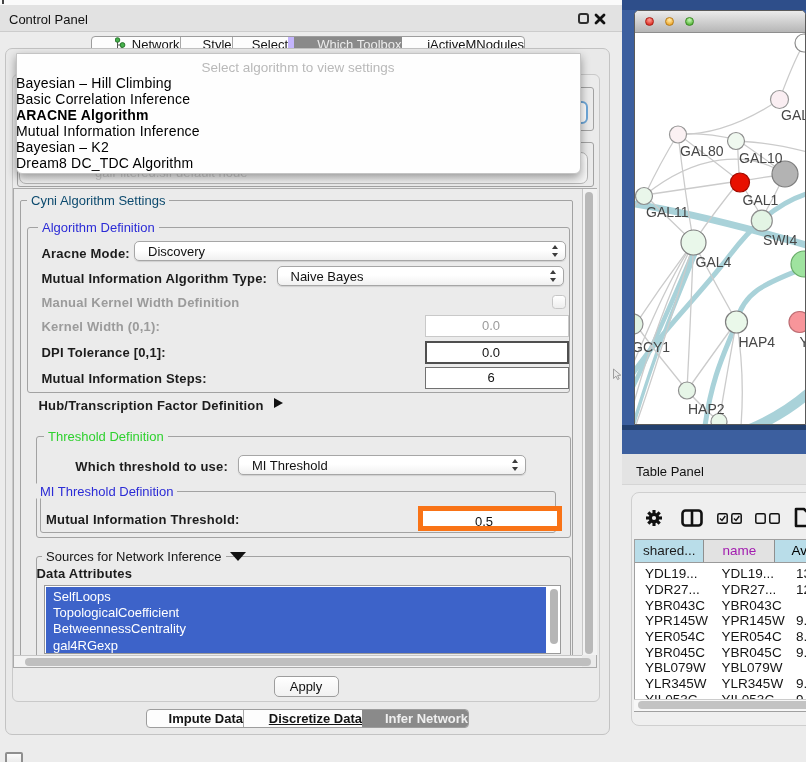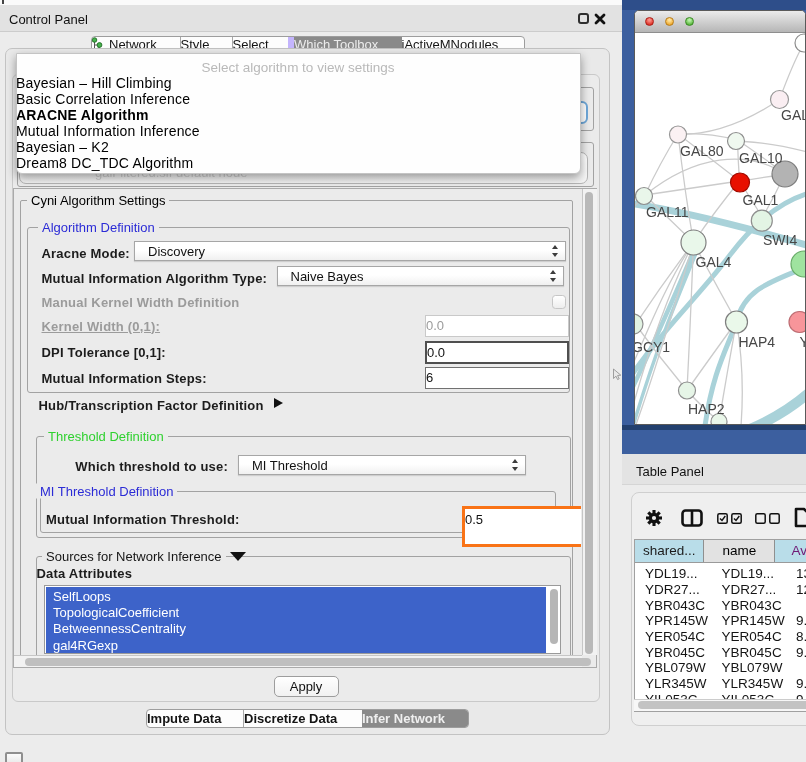--- a/index.html
+++ b/index.html
@@ -3,27 +3,27 @@
 <meta charset="utf-8">
 <style>
   * { margin:0; padding:0; box-sizing:border-box; }
   html,body { width:806px; height:762px; overflow:hidden; }
   body { font-family:"Liberation Sans", sans-serif; font-size:13px; background:#ececec; position:relative; }
   .abs { position:absolute; }
   .lbl { position:absolute; font-weight:bold; color:#1c1c1c; white-space:nowrap; letter-spacing:0.2px; }
   .dis { color:#9b9b9b; }
   .grp { position:absolute; border:1px solid #a2a2a2; border-radius:3px; }
   .gtitle { position:absolute; transform:translateY(-50%); background:#ebebeb; padding:0 4px; white-space:nowrap; }
-  .combo { position:absolute; background:linear-gradient(#ffffff 45%, #f0f0f0); border:1px solid #a6a6a6; border-radius:0; box-shadow:0 1px 1px rgba(0,0,0,.12); }
+  .combo { position:absolute; background:linear-gradient(#ffffff 45%, #f0f0f0); border:1px solid #a6a6a6; border-radius:5px; box-shadow:0 1px 1px rgba(0,0,0,.12); }
   .combo .ct { position:absolute; left:13px; top:50%; transform:translateY(-50%); color:#111; white-space:nowrap; }
   .arrows { position:absolute; right:6px; top:50%; transform:translateY(-50%); width:7px; height:12px; }
   .tri-u { position:absolute; left:0; top:0; width:0; height:0; border-left:3.5px solid transparent; border-right:3.5px solid transparent; border-bottom:4.5px solid #3c3c3c; }
   .tri-d { position:absolute; left:0; bottom:0; width:0; height:0; border-left:3.5px solid transparent; border-right:3.5px solid transparent; border-top:4.5px solid #3c3c3c; }
-  .fld { position:absolute; background:#fff; text-align:left; padding-right:12px; color:#111; }
-  .tabseg { display:flex; align-items:center; justify-content:flex-start; color:#141414; height:100%; }
+  .fld { position:absolute; background:#fff; text-align:center; padding-right:12px; color:#111; }
+  .tabseg { display:flex; align-items:center; justify-content:flex-end; color:#141414; height:100%; }
   .botbar .tabseg { font-weight:bold; }
   .rowtxt { position:absolute; color:#151515; white-space:nowrap; }
 </style>
 </head>
 <body>
 
 <div class="abs" style="left:0;top:0;width:622px;height:762px;background:#ececec;"></div>
 <div class="abs" style="left:0;top:0;width:622px;height:5px;background:#fafafa;"></div>
 <div class="abs" style="left:2px;top:0;width:2px;height:4px;background:#444;"></div>
 
@@ -58,21 +58,21 @@
 <div class="grp" style="left:17px;top:142px;width:577px;height:45px;"></div>
 <div class="abs" style="left:19px;top:152px;width:569px;height:32px;background:linear-gradient(#ffffff,#f4f4f4);border:1px solid #b5b5b5;border-radius:7px;"></div>
 <div class="abs" style="left:95px;top:165px;color:rgba(110,110,110,0.28);">galFiltered.sif default node</div>
 
 <div class="abs" style="left:13px;top:188px;width:584px;height:480px;background:#ebebeb;border:1px solid #aaaaaa;overflow:hidden;">
 </div>
 
 <div class="abs" id="spcontent" style="left:13px;top:188px;width:568px;height:467px;overflow:hidden;">
 
   <div class="grp" style="left:7px;top:12px;width:553px;height:650px;border-radius:2px;"></div>
-  <div class="gtitle" style="left:14px;top:12px;color:#000000;">Cyni Algorithm Settings</div>
+  <div class="gtitle" style="left:14px;top:12px;color:#0c4a6e;">Cyni Algorithm Settings</div>
 
   <div class="grp" style="left:14px;top:39px;width:543px;height:166px;"></div>
   <div class="gtitle" style="left:25px;top:39px;color:#2b2bd6;">Algorithm Definition</div>
 
   <div class="lbl" style="left:28.5px;top:58px;">Aracne Mode:</div>
   <div class="combo" style="left:121px;top:53px;width:432px;height:19.5px;">
       <span class="ct">Discovery</span>
       <span class="arrows">
         <span class="tri-u"></span>
         <span class="tri-d"></span>
@@ -84,21 +84,21 @@
       <span class="ct">Naive Bayes</span>
       <span class="arrows">
         <span class="tri-u"></span>
         <span class="tri-d"></span>
       </span>
     </div>
 
   <div class="lbl dis" style="left:28.5px;top:107px;">Manual Kernel Width Definition</div>
   <div class="abs" style="left:538.5px;top:107px;width:14px;height:14px;background:linear-gradient(#ffffff,#ededed);border:1px solid #c6c6c6;border-radius:3.5px;"></div>
 
-  <div class="lbl dis" style="left:28.5px;top:130.5px;text-decoration:underline;">Kernel Width (0,1):</div>
+  <div class="lbl dis" style="left:28.5px;top:130.5px;">Kernel Width (0,1):</div>
   <div class="fld dis" style="left:412px;top:127px;width:144px;height:22px;border:1px solid #c9c9c9;line-height:20px;color:#9b9b9b;">0.0</div>
 
   <div class="lbl" style="left:28.5px;top:157px;">DPI Tolerance [0,1]:</div>
   <div class="fld" style="left:412px;top:152.5px;width:144px;height:23px;border:2px solid #4f4f4f;line-height:19px;">0.0</div>
 
   <div class="lbl" style="left:28.5px;top:183px;">Mutual Information Steps:</div>
   <div class="fld" style="left:412px;top:178.5px;width:144px;height:22px;border:1px solid #717171;line-height:20px;">6</div>
 
   <div class="lbl" style="left:25.5px;top:209.5px;">Hub/Transcription Factor Definition</div>
   <div class="abs" style="left:261px;top:210px;width:0;height:0;border-top:5.5px solid transparent;border-bottom:5.5px solid transparent;border-left:9px solid #111;"></div>
@@ -112,21 +112,21 @@
       <span class="arrows">
         <span class="tri-u"></span>
         <span class="tri-d"></span>
       </span>
     </div>
 
   <div class="grp" style="left:27px;top:303px;width:516px;height:42px;"></div>
   <div class="gtitle" style="left:23px;top:303px;color:#2b2bd6;">MI Threshold Definition</div>
 
   <div class="lbl" style="left:33px;top:323.5px;">Mutual Information Threshold:</div>
-  <div class="fld" style="left:405px;top:318px;width:144px;height:41px;border:3px solid #f97316;line-height:22px;margin-left:44px;">0.5</div>
+  <div class="fld" style="left:405px;top:318px;width:144px;height:25px;border:5px solid #f97316;line-height:22px;">0.5</div>
 
   <div class="grp" style="left:23px;top:368px;width:535px;height:112px;"></div>
   <div class="gtitle" style="left:29px;top:368px;color:#161616;">Sources for Network Inference</div>
   <div class="abs" style="left:217px;top:364px;width:0;height:0;border-left:8px solid transparent;border-right:8px solid transparent;border-top:9px solid #111;"></div>
 
   <div class="lbl" style="left:23.5px;top:377.5px;">Data Attributes</div>
 
   <div class="abs" style="left:31px;top:397px;width:517px;height:69px;background:#fff;border:1px solid #9a9a9a;overflow:hidden;">
     <div class="abs" style="left:1px;top:1px;width:500px;height:67px;background:#3d63c9;"></div>
     <div class="abs" style="left:8px;top:3px;color:#fff;line-height:16.2px;">SelfLoops<br>TopologicalCoefficient<br>BetweennessCentrality<br>gal4RGexp</div>
@@ -137,21 +137,21 @@
 <div class="abs" style="left:581.5px;top:189px;width:15px;height:466px;background:#f2f2f2;border-left:1px solid #c6c6c6;"></div>
 <div class="abs" style="left:584.5px;top:192px;width:8.5px;height:462px;background:#b9b9b9;border-radius:5px;"></div>
 
 <div class="abs" style="left:14px;top:655px;width:568px;height:12px;background:#f2f2f2;border-top:1px solid #c6c6c6;"></div>
 <div class="abs" style="left:25px;top:657.5px;width:566px;height:8px;background:#bfbfbf;border-radius:4px;"></div>
 
 <div class="abs" style="left:273.5px;top:675.5px;width:65px;height:21px;background:linear-gradient(#ffffff,#f1f1f1);border:1px solid #9d9d9d;border-radius:5px;text-align:center;line-height:19px;color:#111;">Apply</div>
 
 <div class="abs botbar" style="left:146px;top:709px;width:323px;height:19px;background:#fdfdfd;border:1px solid #9d9d9d;border-radius:4px;display:flex;overflow:hidden;">
   <div class="tabseg" style="width:97px;border-right:1px solid #a8a8a8;">Impute Data</div>
-  <div class="tabseg" style="width:118px;">Discretize Data</div>
+  <div class="tabseg" style="width:118px;text-decoration:underline;">Discretize Data</div>
   <div class="tabseg" style="flex:1;background:#8a8a8a;color:#efefef;">Infer Network</div>
 </div>
 
 <div class="abs" style="left:5px;top:752px;width:18px;height:14px;background:linear-gradient(#fbfbfb,#e8e8e8);border:2px solid #8f8f8f;border-radius:2px;"></div>
 
 <div class="abs" style="left:15.5px;top:53px;width:565px;height:120.5px;background:#fefefe;border:1px solid #c4c4c4;border-radius:0 0 6px 6px;box-shadow:0 4px 10px rgba(0,0,0,.38);overflow:hidden;">
   <div style="text-align:center;color:#b9b9b9;margin-top:6px;font-size:13.5px;">Select algorithm to view settings</div>
   <div style="position:absolute;left:-0.5px;top:20.5px;line-height:16px;color:#000;font-size:14px;letter-spacing:0.2px;">
     Bayesian – Hill Climbing<br>
     Basic Correlation Inference<br>
@@ -287,22 +287,22 @@
   <rect x="0.8" y="0.8" width="9.4" height="9.4" rx="1.5" fill="none" stroke="#111" stroke-width="1.5"></rect>
   <rect x="14.8" y="0.8" width="9.4" height="9.4" rx="1.5" fill="none" stroke="#111" stroke-width="1.5"></rect>
 </svg>
 <svg class="abs" style="left:794px;top:507px;" width="18" height="21" viewBox="0 0 18 21">
   <path d="M2 2 L10 2 L16 8 L16 19 L2 19 Z" fill="none" stroke="#111" stroke-width="2.6" stroke-linejoin="round"></path>
 </svg>
 
 <div class="abs" style="left:634px;top:538.5px;width:172px;height:173px;background:#fff;border:1px solid #a0a0a0;border-right:none;overflow:hidden;">
   <div style="position:absolute;left:0;top:0;width:172px;height:23px;border-bottom:1px solid #9a9a9a;display:flex;">
     <div style="width:74.5px;background:#b9dde9;border-right:1px solid #8f8f8f;text-align:center;line-height:22px;color:#1c1c1c;font-size:13.5px;">shared...</div>
-    <div style="width:76.5px;background:#e2e2e2;border-right:1px solid #8f8f8f;text-align:center;line-height:22px;color:#000000;font-size:13.5px;">name</div>
-    <div style="flex:1;background:#b9dde9;padding-left:16px;line-height:22px;color:#701a75;font-size:13.5px;">Av</div>
+    <div style="width:76.5px;background:#e2e2e2;border-right:1px solid #8f8f8f;text-align:center;line-height:22px;color:#a21caf;font-size:13.5px;">name</div>
+    <div style="flex:1;background:#b9dde9;padding-left:16px;line-height:22px;color:#000000;font-size:13.5px;">Av</div>
   </div>
   <div class="rowtxt" style="left:10px;top:26.6px;font-size:13.5px;">YDL19...</div>
     <div class="rowtxt" style="left:86.6px;top:26.6px;font-size:13.5px;">YDL19...</div>
     <div class="rowtxt" style="left:160.9px;top:26.6px;font-size:13.5px;">13</div>
   <div class="rowtxt" style="left:10px;top:42.3px;font-size:13.5px;">YDR27...</div>
     <div class="rowtxt" style="left:86.6px;top:42.3px;font-size:13.5px;">YDR27...</div>
     <div class="rowtxt" style="left:160.9px;top:42.3px;font-size:13.5px;">12</div>
   <div class="rowtxt" style="left:10px;top:58px;font-size:13.5px;">YBR043C</div>
     <div class="rowtxt" style="left:86.6px;top:58px;font-size:13.5px;">YBR043C</div>
   <div class="rowtxt" style="left:10px;top:73.7px;font-size:13.5px;">YPR145W</div>

